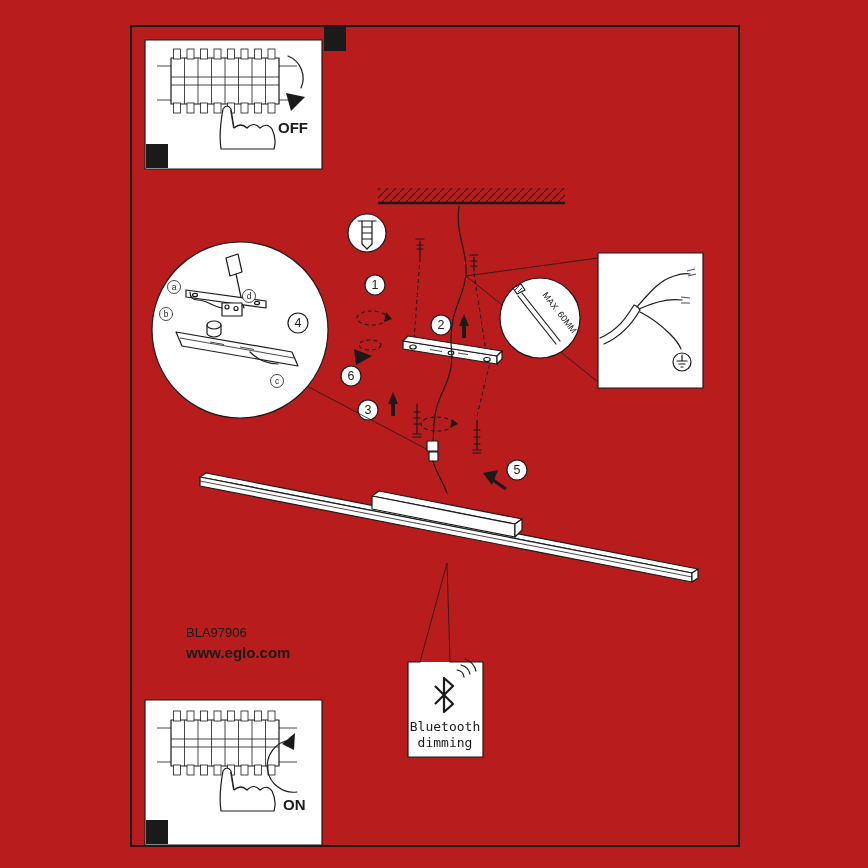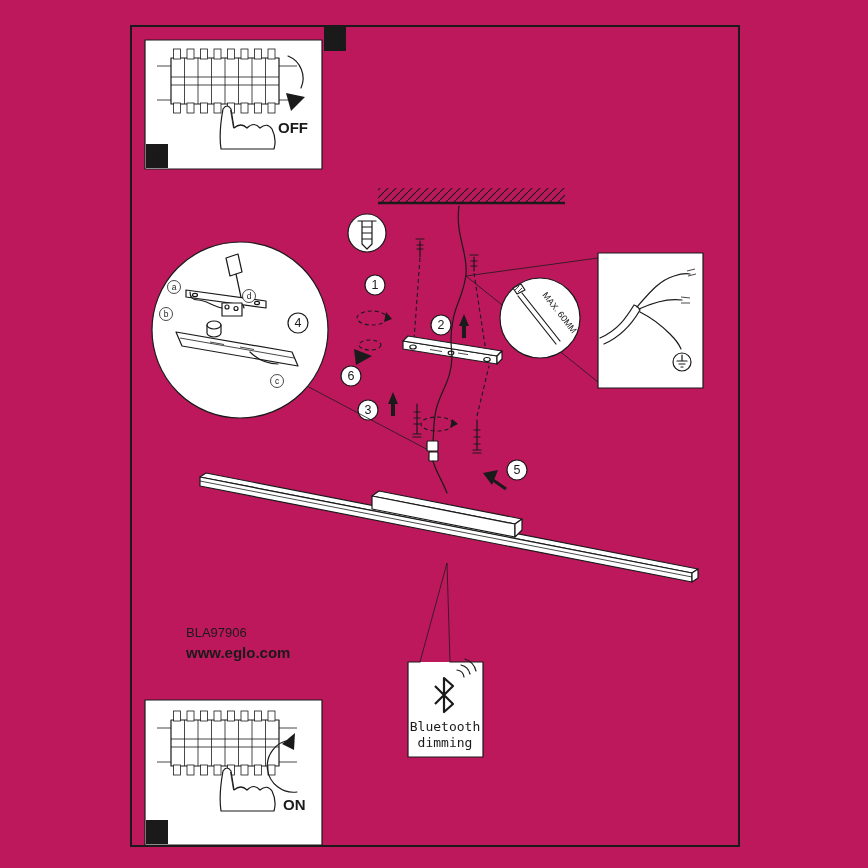--- a/index.html
+++ b/index.html
@@ -1,16 +1,16 @@
 <!DOCTYPE html>
 <html><head>
 <meta charset="utf-8">
 <style>
   html,body{margin:0;padding:0;background:#fff;}
-  .page{position:relative;width:868px;height:868px;background:#be185d;overflow:hidden;}
+  .page{position:relative;width:868px;height:868px;background:#b91c1c;overflow:hidden;}
   svg{display:block;}
   .ln{stroke:#1a1a1a;stroke-width:1.2;fill:none;stroke-linecap:round;stroke-linejoin:round;}
   .ln2{stroke:#1a1a1a;stroke-width:2;fill:none;}
   .thk{stroke:#1a1a1a;stroke-width:2.6;fill:none;}
   .thin{stroke:#1a1a1a;stroke-width:0.8;fill:none;}
   .dash{stroke:#1a1a1a;stroke-width:1.1;fill:none;stroke-dasharray:4 3;}
   .fill{fill:#1a1a1a;stroke:none;}
   .wfill{fill:#ffffff;}
   text.t{font-family:"Liberation Sans",sans-serif;fill:#1a1a1a;}
   .seclab{fill:#ffffff;font-size:14px;font-weight:700;text-anchor:middle;dominant-baseline:central;}

